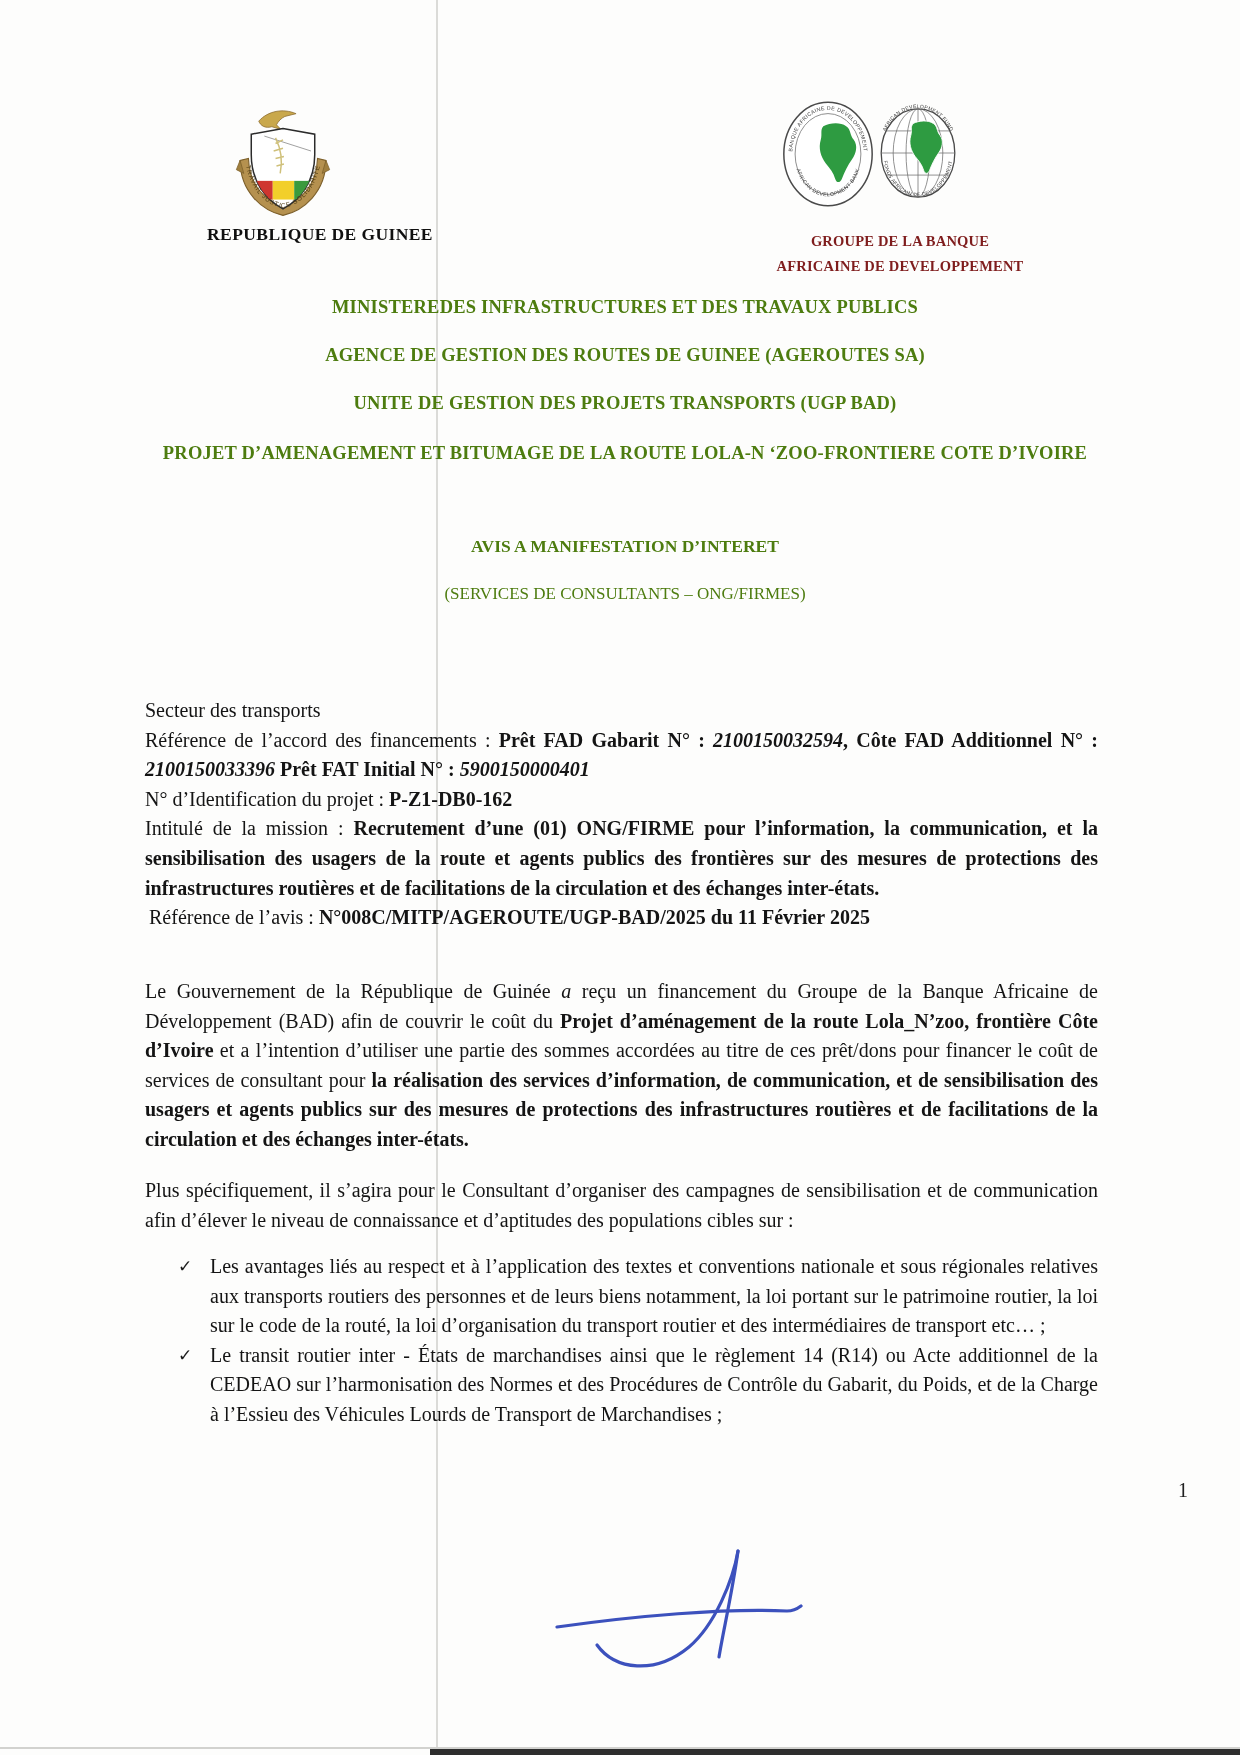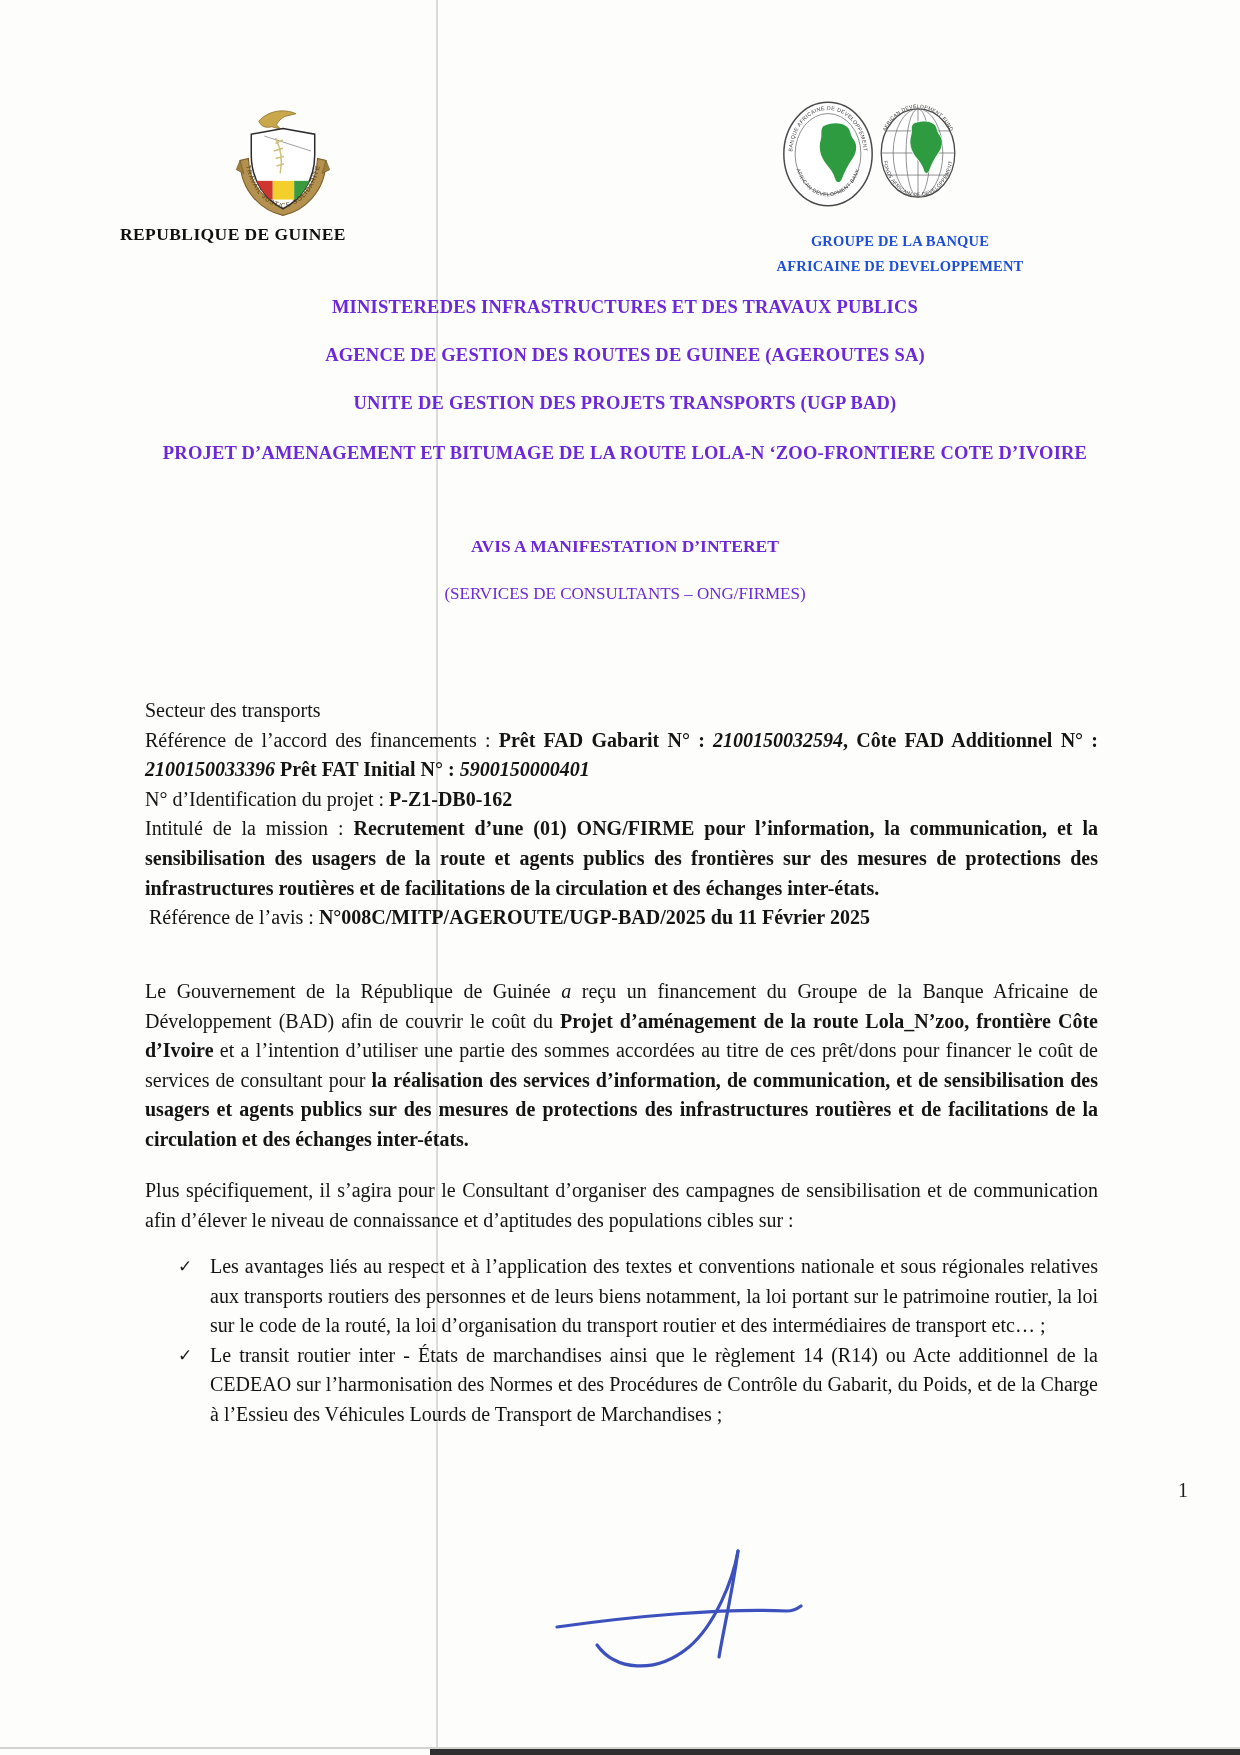--- a/index.html
+++ b/index.html
@@ -13,32 +13,32 @@
     overflow:hidden;
   }
   .fold-line{
     position:absolute;left:436px;top:0;width:2px;height:1749px;
     background:#dbdbd8;
   }
   
   .arms{position:absolute;left:227px;top:106px;width:112px;height:118px;}
   .rep-title{
     position:absolute;left:120px;top:224px;width:400px;
-    text-align:left;font-weight:bold;font-size:17.5px;letter-spacing:.4px;color:#101010;
+    text-align:center;font-weight:bold;font-size:17.5px;letter-spacing:.4px;color:#101010;
   }
   .bank-logo{position:absolute;left:781px;top:98px;width:94px;height:112px;}
   .fund-logo{position:absolute;left:872px;top:94px;width:92px;height:118px;}
   .afdb-caption{
     position:absolute;left:700px;top:229px;width:400px;
-    text-align:center;font-weight:bold;font-size:14.5px;line-height:25px;color:#1d4ed8;letter-spacing:.2px;
+    text-align:center;font-weight:bold;font-size:14.5px;line-height:25px;color:#7f1d1d;letter-spacing:.2px;
   }
   
   .h-center{
     position:absolute;left:70px;width:1110px;text-align:center;
-    font-weight:bold;color:#6d28d9;
+    font-weight:bold;color:#4d7c0f;
   }
   .h1{font-size:18.5px;letter-spacing:.2px;}
   .t-ministry{top:297px;}
   .t-agency{top:345px;}
   .t-unit{top:393px;}
   .t-project{top:440px;line-height:27px;}
   .t-notice{top:536px;font-size:17.5px;}
   .t-notice-sub{top:562px;font-weight:normal;font-size:17px;margin-top:22px;}
   
   .body-block{

